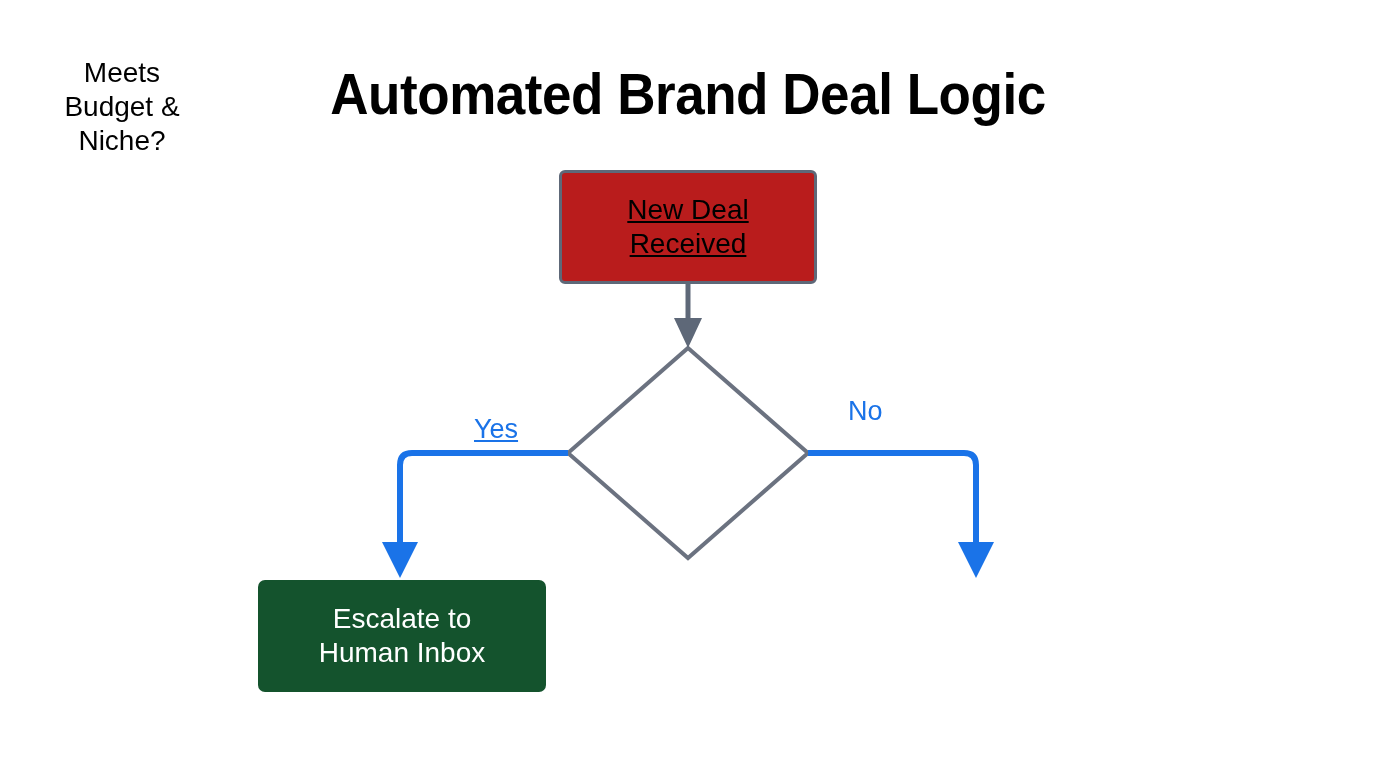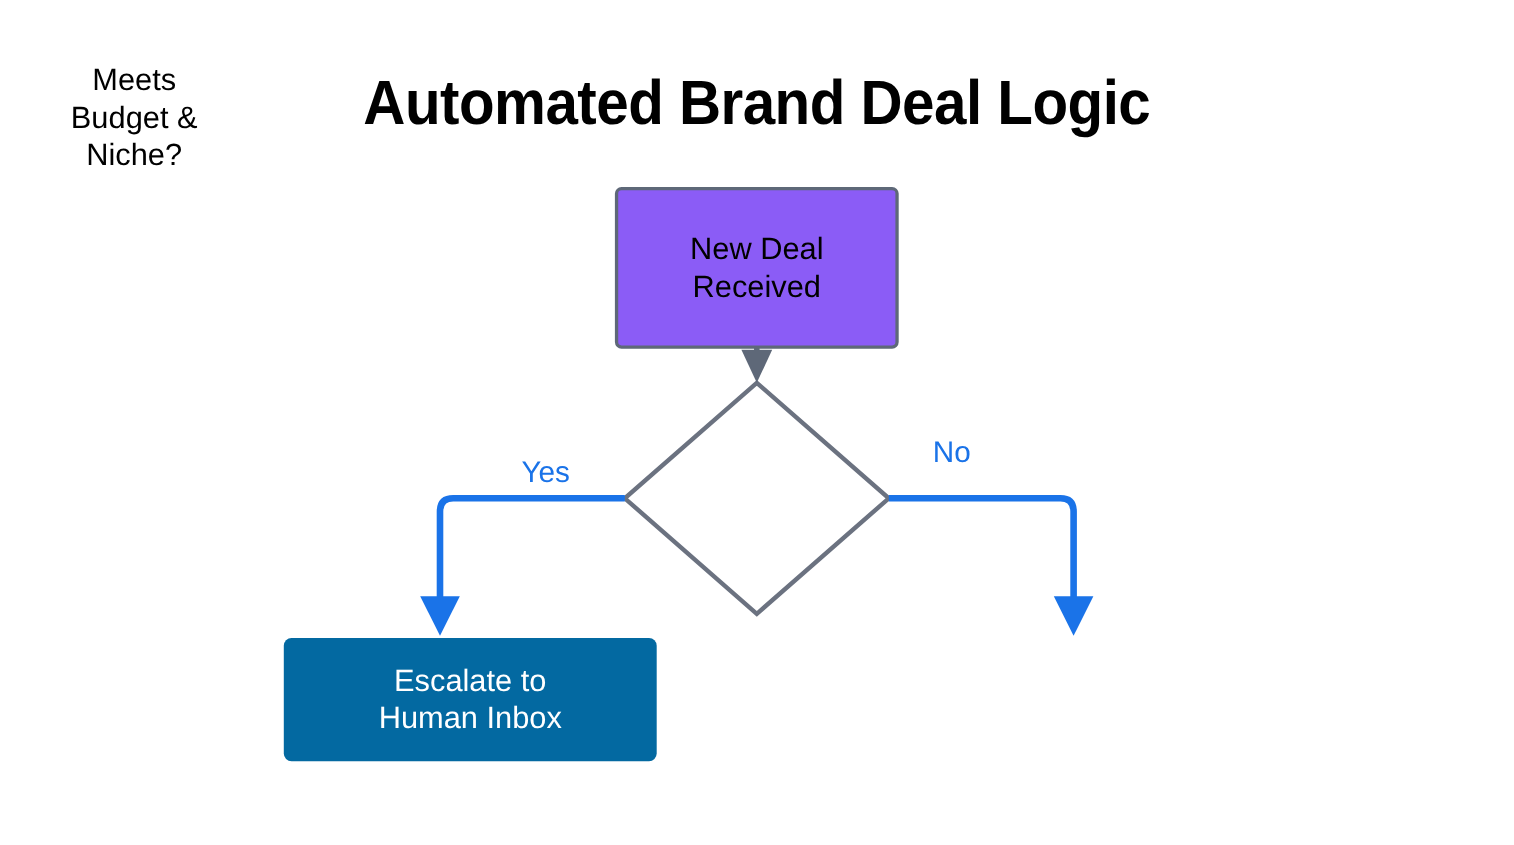--- a/index.html
+++ b/index.html
@@ -59,27 +59,28 @@
     align-items: center;
     justify-content: center;
     text-align: center;
     white-space: pre-line;
   }
 
   .node-start {
     left: 559px;
     top: 170px;
     width: 258px;
-    height: 147px;
-    background: #8b5cf6;
+    height: 114px;
+    background: #b91c1c;
     border: 3px solid #5e6878;
     border-radius: 6px;
     font-size: 28px;
     line-height: 1.22;
     color: #000000;
+    text-decoration: underline;
   }
 
   .node-decision {
     left: 566px;
     top: 346px;
     width: 244px;
     height: 214px;
     margin-left: 12px;
   }
   .node-decision .decision-label {
@@ -92,39 +93,39 @@
     align-items: center;
     justify-content: center;
     text-align: center;
     white-space: pre-line;
     font-size: 28px;
     line-height: 1.22;
     color: #000000;
   }
 
   .node-process {
-    width: 339px;
+    width: 288px;
     height: 112px;
-    background: #0369a1;
+    background: #14532d;
     border-radius: 7px;
     font-size: 28px;
     line-height: 1.22;
     color: #ffffff;
   }
   .node-escalate { left: 258px; top: 580px; }
   .node-decline  { left: 835px; top: 580px; }
 
   
   .edge-label {
     position: absolute;
     font-size: 27px;
     color: #1a73e8;
     white-space: nowrap;
   }
-  .edge-label-yes { left: 474px; top: 414px; }
+  .edge-label-yes { left: 474px; top: 414px; text-decoration: underline; }
   .edge-label-no  { left: 848px; top: 396px; }
 </style>
 </head>
 <body>
 
 <div id="flow-canvas">
 
   <div class="chart-title">Automated Brand Deal Logic</div>
 
   <svg class="connectors" viewBox="0 0 1376 768" width="1376" height="768" xmlns="http://www.w3.org/2000/svg">

